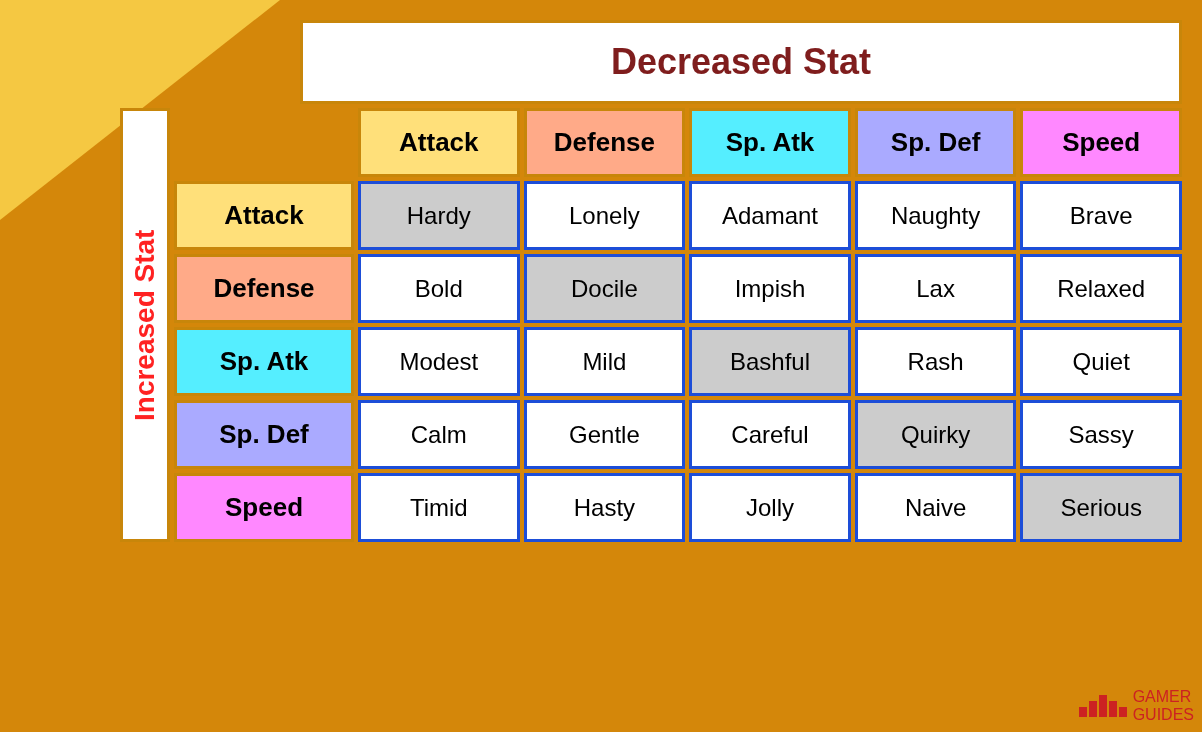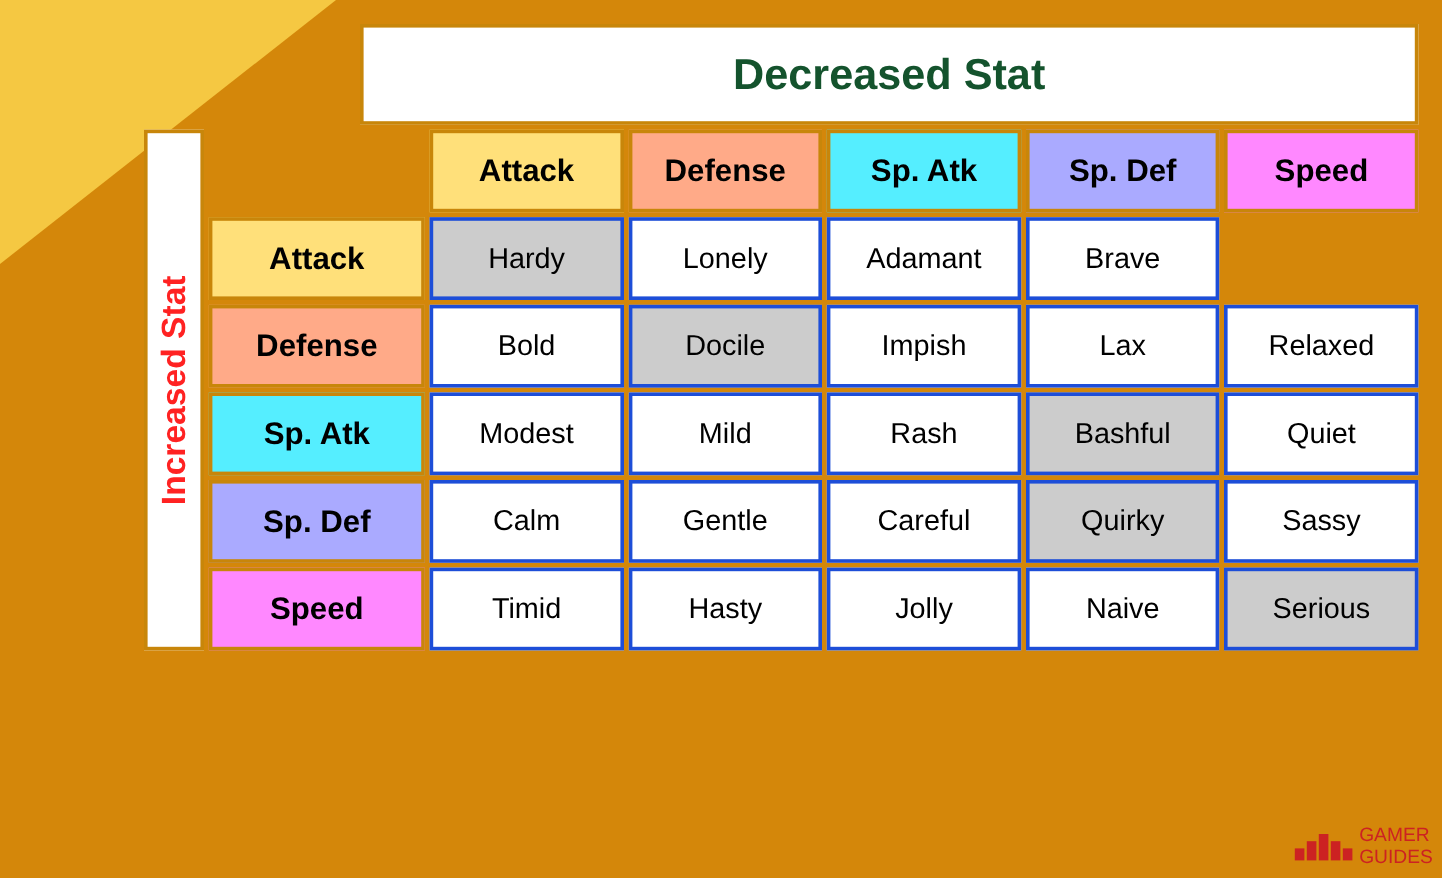--- a/index.html
+++ b/index.html
@@ -34,21 +34,21 @@
     
     .decreased-stat-header {
       background: white;
       border: 3px solid #C8860A;
       text-align: center;
       padding: 18px;
       margin-left: 180px;
       margin-bottom: 4px;
     }
     .decreased-stat-header span {
-      color: #14532d;
+      color: #7f1d1d;
       font-size: 36px;
       font-weight: bold;
     }
 
     
     .grid-area {
       display: flex;
       flex-direction: row;
     }
 
@@ -193,38 +193,39 @@
         <div class="col-header col-speed">Speed</div>
       </div>
 
       <div class="data-rows">
 
         <div class="data-row">
           <div class="row-header row-attack">Attack</div>
           <div class="nature-cell neutral">Hardy</div>
           <div class="nature-cell">Lonely</div>
           <div class="nature-cell">Adamant</div>
+          <div class="nature-cell">Naughty</div>
           <div class="nature-cell">Brave</div>
         </div>
 
         <div class="data-row">
           <div class="row-header row-defense">Defense</div>
           <div class="nature-cell">Bold</div>
           <div class="nature-cell neutral">Docile</div>
           <div class="nature-cell">Impish</div>
           <div class="nature-cell">Lax</div>
           <div class="nature-cell">Relaxed</div>
         </div>
 
         <div class="data-row">
           <div class="row-header row-spatk">Sp. Atk</div>
           <div class="nature-cell">Modest</div>
           <div class="nature-cell">Mild</div>
+          <div class="nature-cell neutral">Bashful</div>
           <div class="nature-cell">Rash</div>
-          <div class="nature-cell neutral">Bashful</div>
           <div class="nature-cell">Quiet</div>
         </div>
 
         <div class="data-row">
           <div class="row-header row-spdef">Sp. Def</div>
           <div class="nature-cell">Calm</div>
           <div class="nature-cell">Gentle</div>
           <div class="nature-cell">Careful</div>
           <div class="nature-cell neutral">Quirky</div>
           <div class="nature-cell">Sassy</div>

